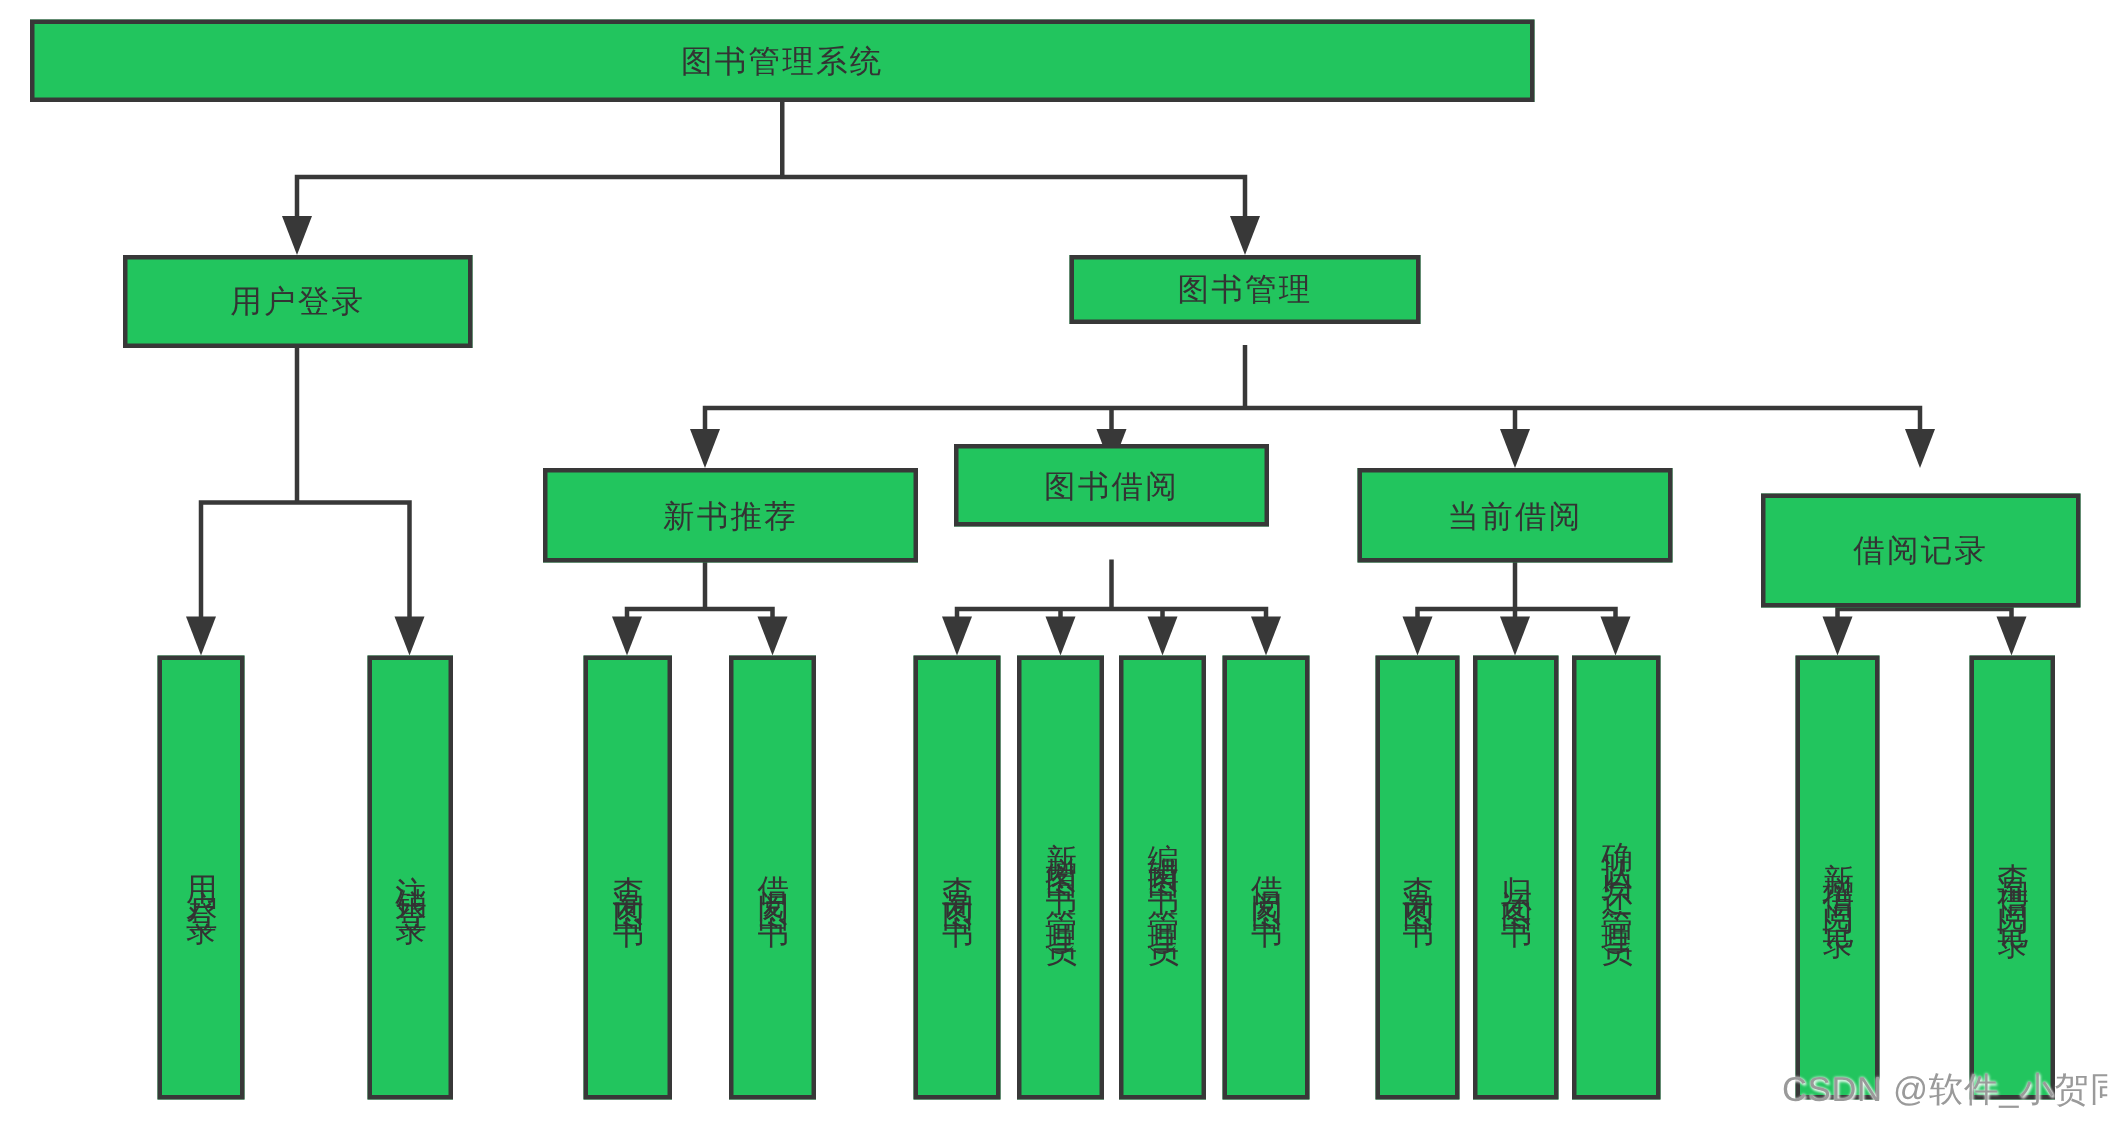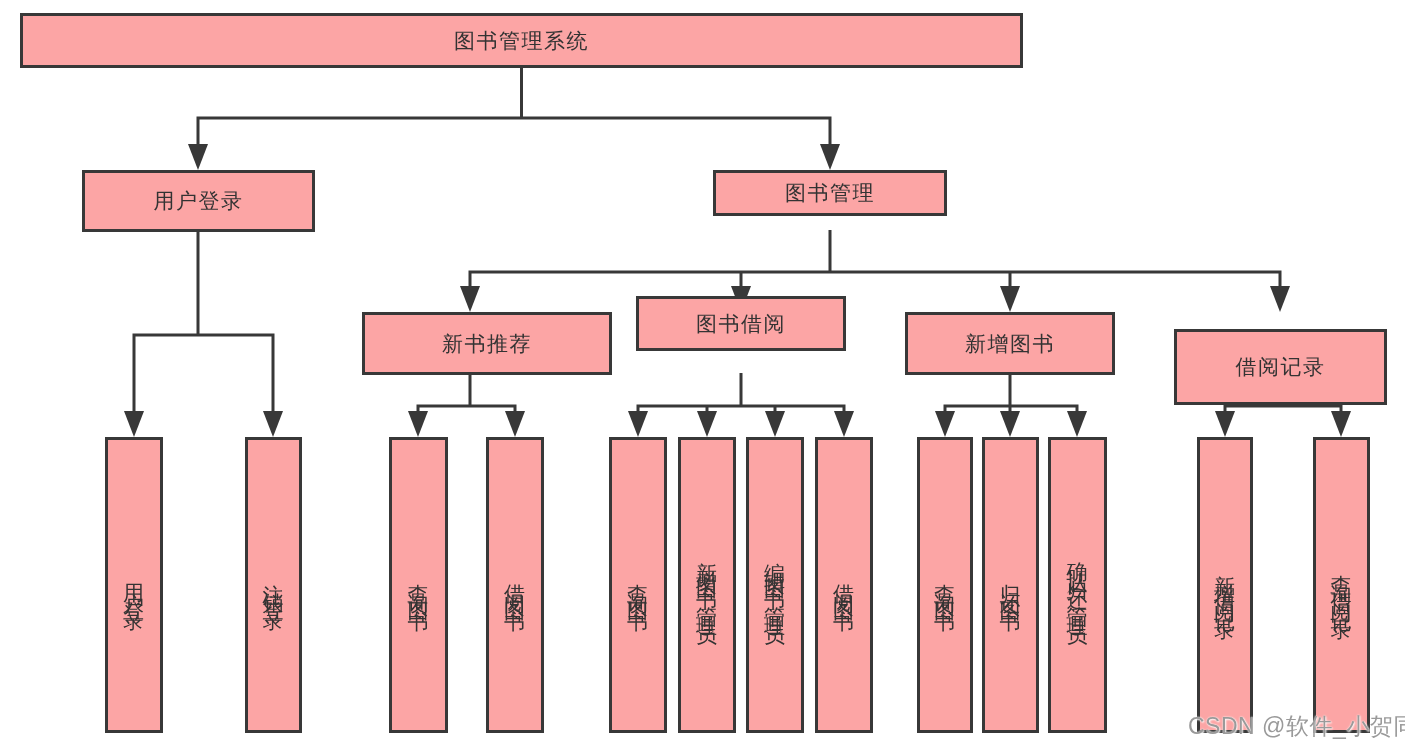--- a/index.html
+++ b/index.html
@@ -8,21 +8,21 @@
     width:1405px;height:747px;
     background:#ffffff;
     font-family:"Liberation Sans","DejaVu Sans",sans-serif;
     overflow:hidden;
   }
   svg.wires{position:absolute;left:0;top:0;width:1405px;height:747px;}
   .box{
     position:absolute;
     box-sizing:border-box;
     border:3px solid #383838;
-    background:#fca5a5;
+    background:#22c55e;
     display:flex;
     align-items:center;
     justify-content:center;
     color:#333333;
   }
   .lvl span{
     font-size:21px;
     letter-spacing:1.5px;
     white-space:nowrap;
   }
@@ -93,21 +93,21 @@
     <span>图书管理</span>
   </div>
 
   <div class="box lvl" style="left:362px;top:312px;width:250px;height:63px">
     <span>新书推荐</span>
   </div>
   <div class="box lvl" style="left:636px;top:296px;width:210px;height:55px">
     <span>图书借阅</span>
   </div>
   <div class="box lvl" style="left:905px;top:312px;width:210px;height:63px">
-    <span>新增图书</span>
+    <span>当前借阅</span>
   </div>
   <div class="box lvl" style="left:1174px;top:329px;width:213px;height:76px">
     <span>借阅记录</span>
   </div>
 
   <div class="box leaf" style="left:105px;top:437px;width:58px;height:296px">
     <span class="vtext">用户登录</span>
   </div>
   <div class="box leaf" style="left:245px;top:437px;width:57px;height:296px">
     <span class="vtext">注销登录</span>

